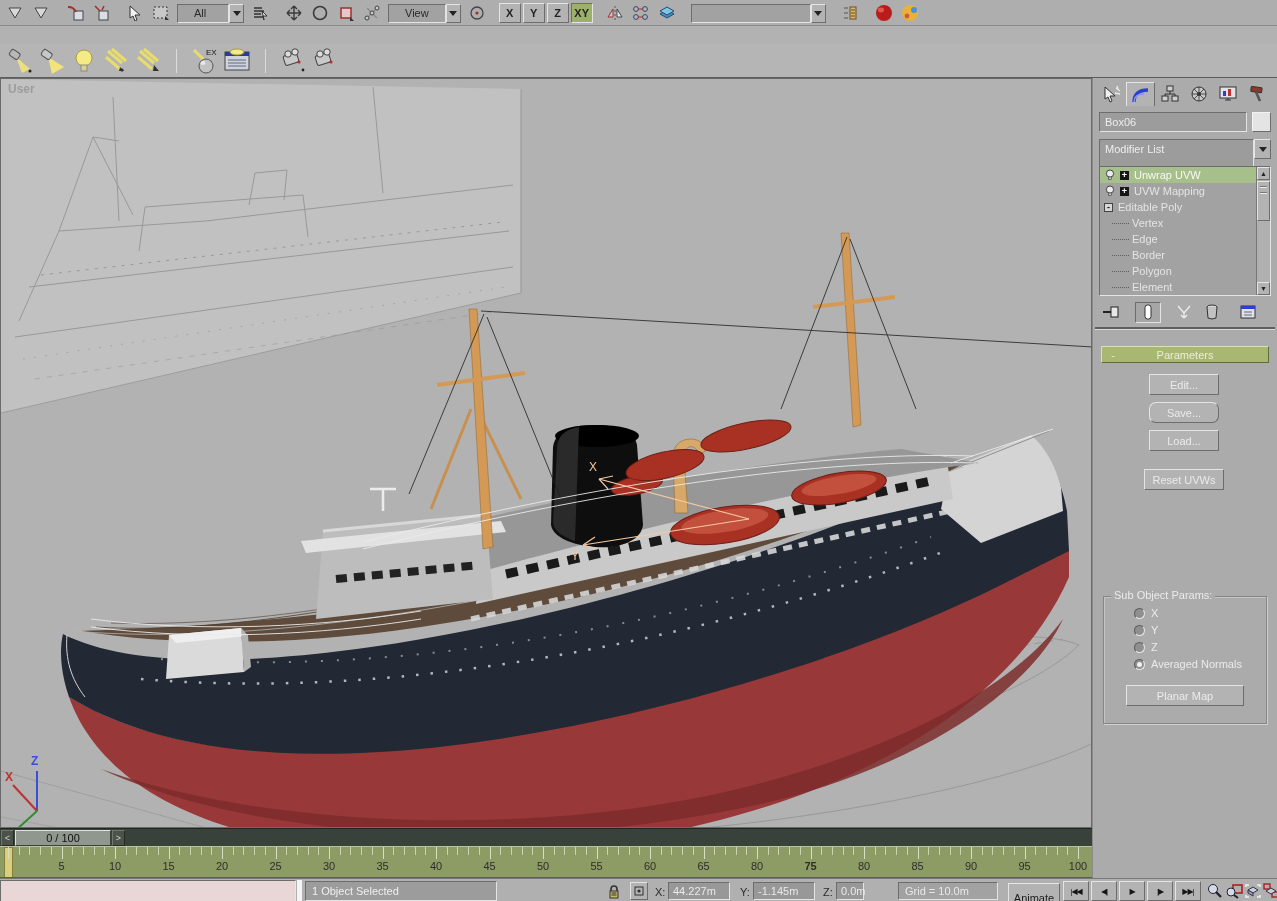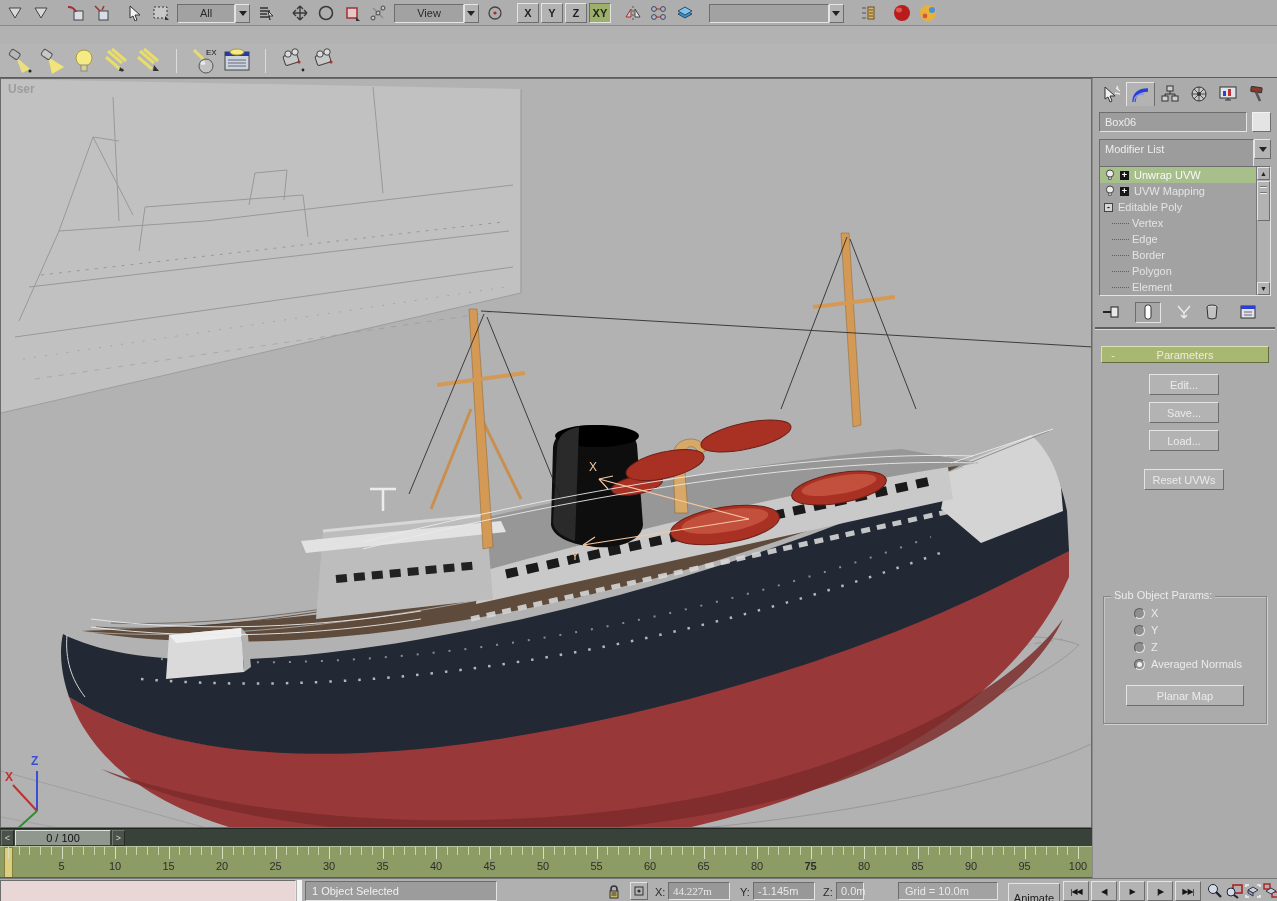--- a/index.html
+++ b/index.html
@@ -12,21 +12,21 @@
   .pressed{ border:1px solid; border-color:#6d6d6d #e4e4e4 #e4e4e4 #6d6d6d; background:#a6a6a6; }
 
   
   #main-toolbar { position:absolute; left:0; top:0; width:1277px; height:26px;
     background:#aeaeae; border-bottom:1px solid #8a8a8a; display:flex; align-items:flex-end; padding:0 2px; }
   .ticon { width:26px; height:24px; display:flex; align-items:center; justify-content:center; flex:none; }
   .ticon svg { display:block; }
   .tsep { width:8px; height:24px; flex:none; }
   .tdrop { height:19px; display:flex; align-items:center; flex:none; margin:0 3px 2px 3px; }
   .tdrop .dval { min-width:52px; height:19px; background:#a2a2a2; border:1px solid;
-    border-color:#6d6d6d #e4e4e4 #e4e4e4 #6d6d6d; color:#2a2a2a; padding:2px 22px; }
+    border-color:#6d6d6d #e4e4e4 #e4e4e4 #6d6d6d; color:#2a2a2a; padding:2px 16px; }
   .tdrop .darw { width:15px; height:19px; display:flex; align-items:center; justify-content:center; }
   .axisbtn { width:22px; height:20px; margin:0 1px 2px 1px; display:flex; align-items:center; justify-content:center;
     color:#222; font-weight:bold; }
   .axisbtn.on { background:#9cb06a; }
 
   
   #tab-bar { position:absolute; left:0; top:26px; width:1277px; height:18px; background:#b5b5b5; display:flex; }
   .tab { height:18px; width:89px; margin-right:1px; background:#93b561; border:1px solid;
     border-color:#d8e4c4 #55663a #55663a #d8e4c4; display:flex; align-items:center; justify-content:center;
     color:#10240a; }
@@ -646,21 +646,21 @@
     </div>
 
     <div id="panel-divider"></div>
 
     <div id="rollout">
       <span class="minus">-</span>
       <span class="rtitle">Parameters</span>
     </div>
 
     <div class="pbtn raised" style="left:56px; top:296px; width:70px;">Edit...</div>
-    <div class="pbtn raised" style="left:56px; top:324px; width:70px;">Save...</div>
+    <div class="pbtn raised" style="left:56px; top:324px; width:70px;border-radius:7px;">Save...</div>
     <div class="pbtn raised" style="left:56px; top:352px; width:70px;">Load...</div>
     <div class="pbtn raised" style="left:51px; top:391px; width:80px;">Reset UVWs</div>
 
 
     <div class="groupbox" style="left:10px; top:518px; width:164px; height:128px;">
       <span class="gb-legend">Sub Object Params:</span>
       <div class="radio-row" style="left:30px; top:10px;">
         <span class="radio"></span>
         <span>X</span>
       </div>
@@ -822,21 +822,21 @@
           <path d="M3.5,9 h5 M3.5,11 h5" stroke="#333"></path>
         </svg>
       </div>
     <div id="abs-btn" class="raised">
         <svg width="10" height="10">
           <rect x="1" y="1" width="8" height="8" fill="none" stroke="#333"></rect>
           <circle cx="5" cy="5" r="1.6" fill="#333"></circle>
         </svg>
       </div>
     <span class="coord-label" style="left:655px">X:</span>
-    <div class="coord-field" style="left:668px; width:62px;font-family:Liberation Serif, serif;">44.227m</div>
+    <div class="coord-field" style="left:668px; width:62px;">44.227m</div>
     <span class="coord-label" style="left:740px">Y:</span>
     <div class="coord-field" style="left:753px; width:62px;">-1.145m</div>
     <span class="coord-label" style="left:823px">Z:</span>
     <div class="coord-field" style="left:836px; width:28px;">0.0m</div>
     <div id="grid-field" style="left:898px;">Grid = 10.0m</div>
     <div id="animate-btn" class="raised" style="left:1008px; width:52px; top:4px; height:22px;">Animate</div>
     <div class="tc-btn raised" style="left:1063px">|◀◀</div>
     <div class="tc-btn raised" style="left:1091px">◀|</div>
     <div class="tc-btn raised" style="left:1119px">▶</div>
     <div class="tc-btn raised" style="left:1147px">|▶</div>

